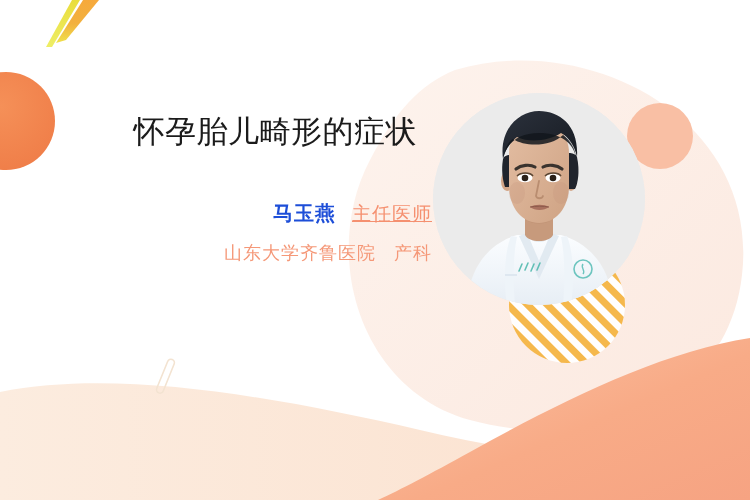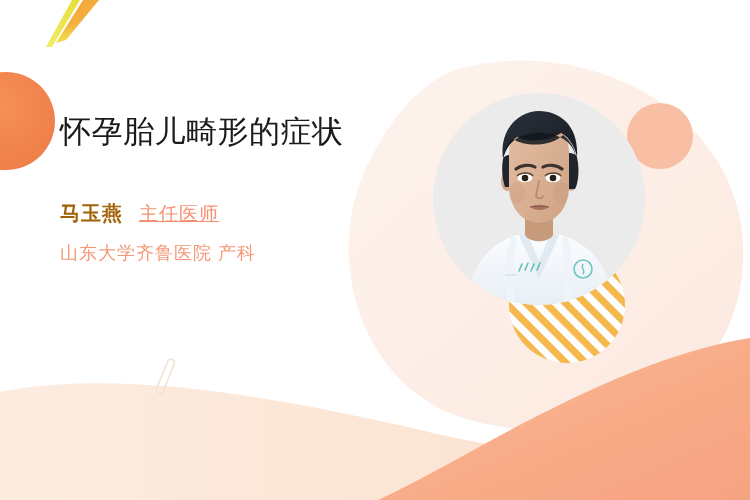--- a/index.html
+++ b/index.html
@@ -15,59 +15,60 @@
     background: #ffffff;
     font-family: "Liberation Sans", "DejaVu Sans", sans-serif;
   }
 
   
   #bg { position: absolute; inset: 0; width: 750px; height: 500px; }
 
   
   #text-block {
     position: absolute;
-    left: 60px;
+    left: 72px;
     top: 112px;
     width: 360px;
+    text-align: right;
   }
   #page-title {
     font-size: 31px;
     line-height: 40px;
     color: #1b1b1b;
     font-weight: 400;
     letter-spacing: 0.5px;
     margin: 0;
     width: 345px;
     word-break: break-all;
   }
   #doctor-line {
     margin-top: 48px;
     white-space: nowrap;
   }
   #doctor-name {
     font-size: 20px;
     font-weight: bold;
-    color: #a16207;
+    color: #1d4ed8;
     letter-spacing: 1px;
   }
   #doctor-title {
     font-size: 19px;
     color: #f59070;
     letter-spacing: 1px;
     margin-left: 16px;
     text-decoration: underline;
   }
   #hospital-line {
     margin-top: 14px;
     font-size: 18px;
     color: #f59878;
     letter-spacing: 1px;
     white-space: nowrap;
   }
-  #hospital-dept { margin-left: 6px; }
+  #hospital-dept { margin-left: 18px; }
 
   
   #portrait-wrap {
     position: absolute;
     left: 433px;
     top: 93px;
     width: 212px;
     height: 212px;
   }
   #portrait-circle {

